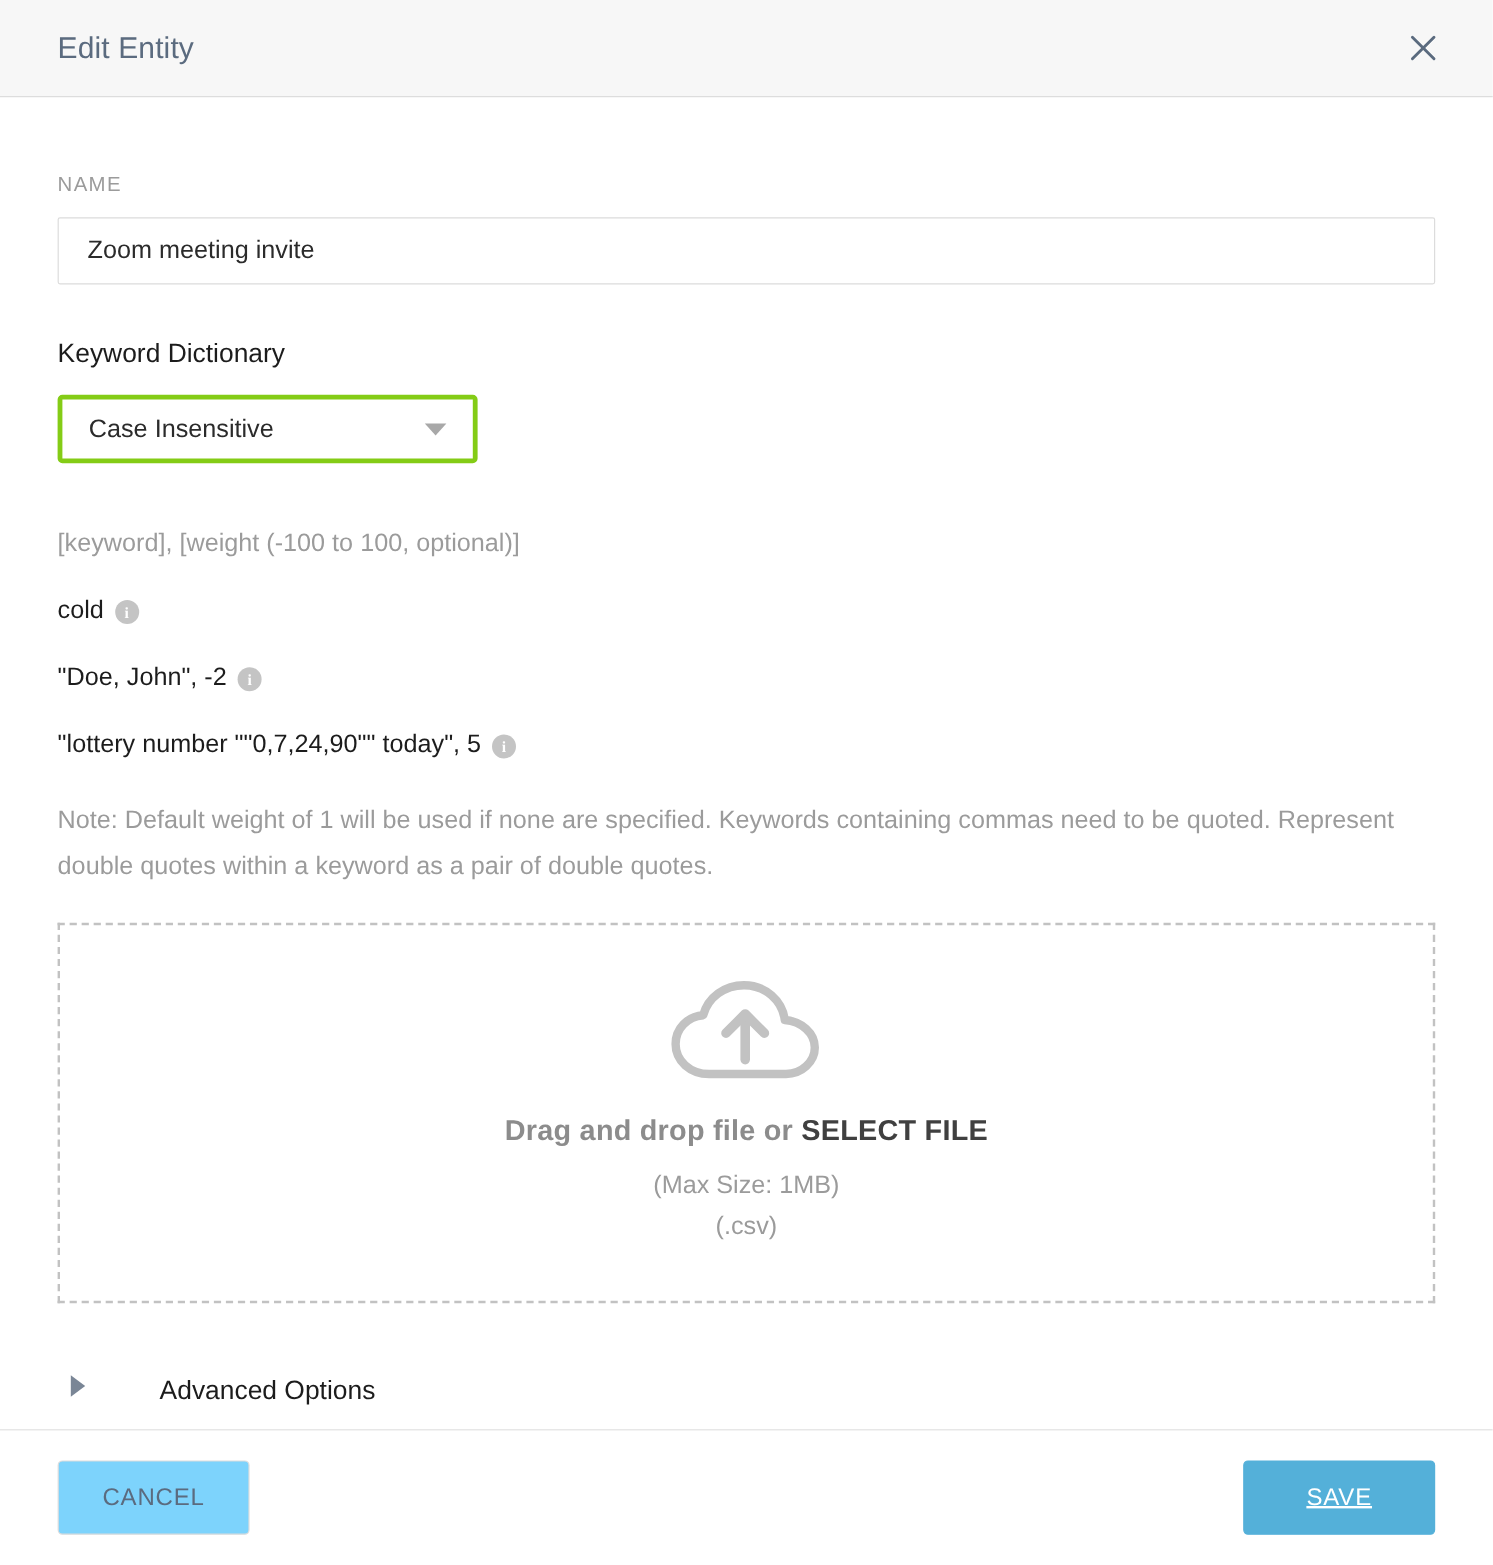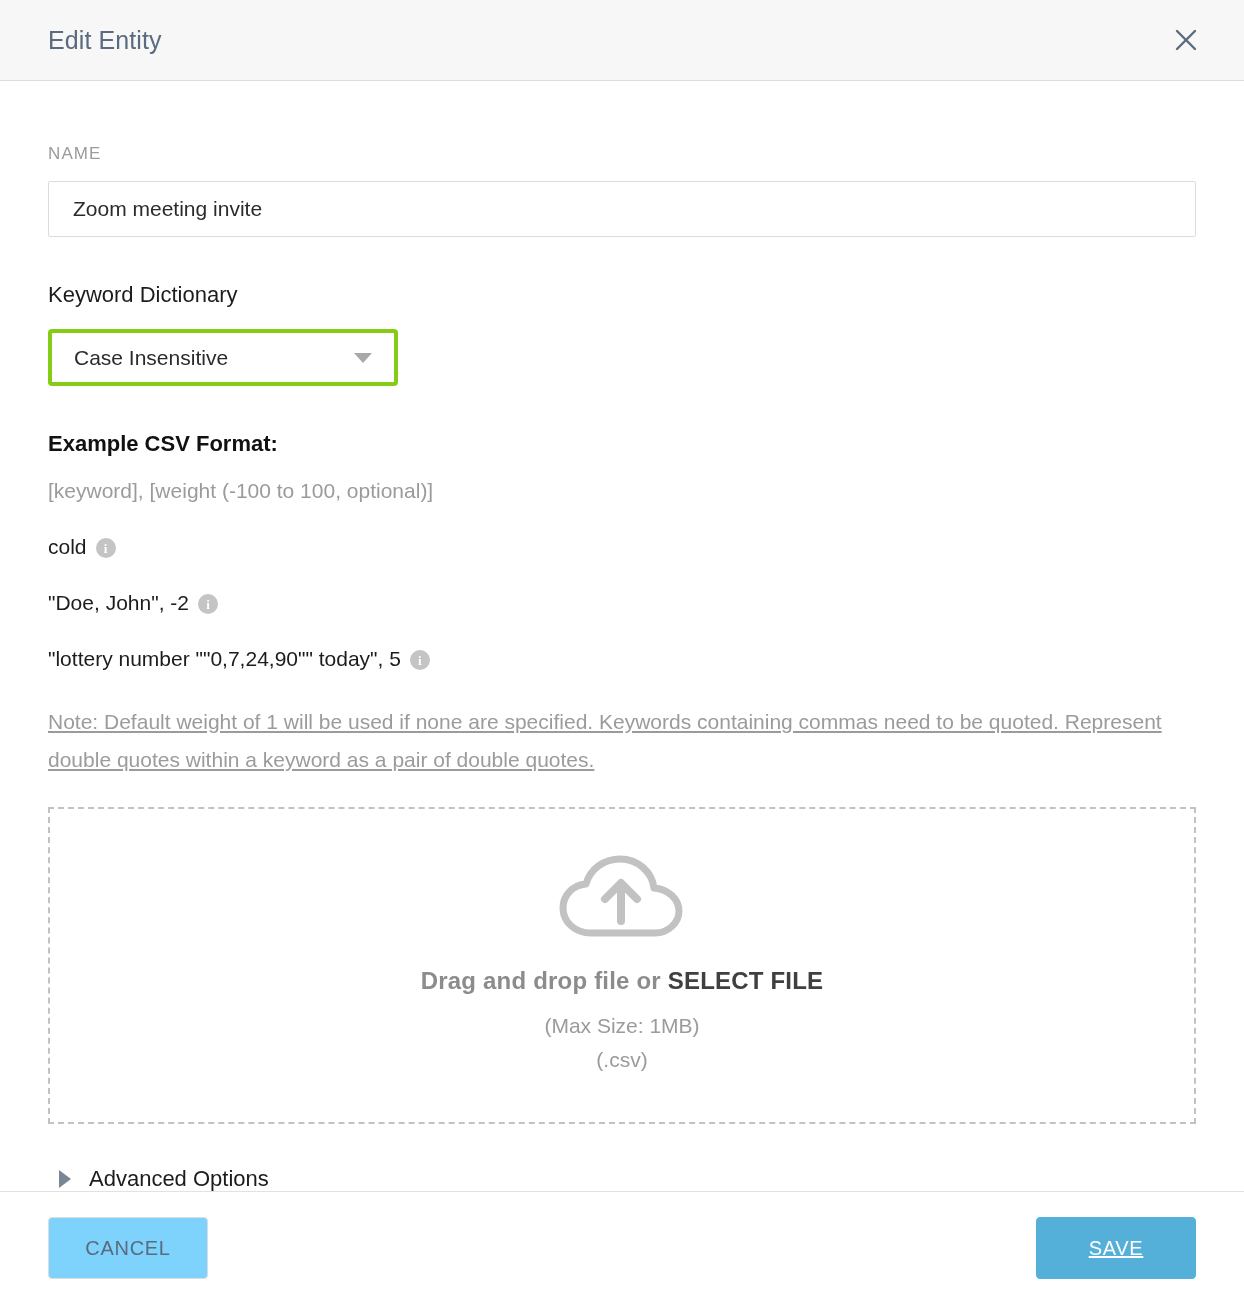--- a/index.html
+++ b/index.html
@@ -157,21 +157,20 @@
     position: relative;
     top: 1px;
   }
 
   .note-text {
     margin-top: 24px;
     font-size: 21px;
     line-height: 38px;
     color: #9b9b9b;
     max-width: 1150px;
-    text-decoration: underline;
   }
 
   
   .dropzone {
     margin-top: 28px;
     box-sizing: border-box;
     width: 1148px;
     height: 317px;
     border: 2px dashed #c2c2c2;
     display: flex;
@@ -198,24 +197,24 @@
     font-size: 21px;
     color: #9b9b9b;
     margin-top: 14px;
     line-height: 34px;
     text-align: center;
   }
 
   
   .advanced-row {
     display: flex;
-    align-items: center;
-    margin-top: 42px;
+    margin-top: 60px;
     cursor: pointer;
     width: 290px;
+    gap: 44px;
   }
   .caret-right {
     width: 0;
     height: 0;
     border-top: 9px solid transparent;
     border-bottom: 9px solid transparent;
     border-left: 12px solid #7a8696;
     margin-left: 11px;
     margin-right: 18px;
   }
@@ -285,21 +284,20 @@
     <div class="section-label">Keyword Dictionary</div>
 
     <div class="select-wrap">
       <div class="select-box">
         <span class="select-value">Case Insensitive</span>
         <span class="caret-down"></span>
       </div>
     </div>
 
     <div class="csv-block">
-      <div class="csv-heading">Example CSV Format:</div>
       <div class="csv-line muted">
         <span class="csv-text">[keyword], [weight (-100 to 100, optional)]</span>
       </div>
 
       <div class="csv-line">
         <span class="csv-text">cold</span>
         <span class="info-badge">i</span>
       </div>
 
       <div class="csv-line">

